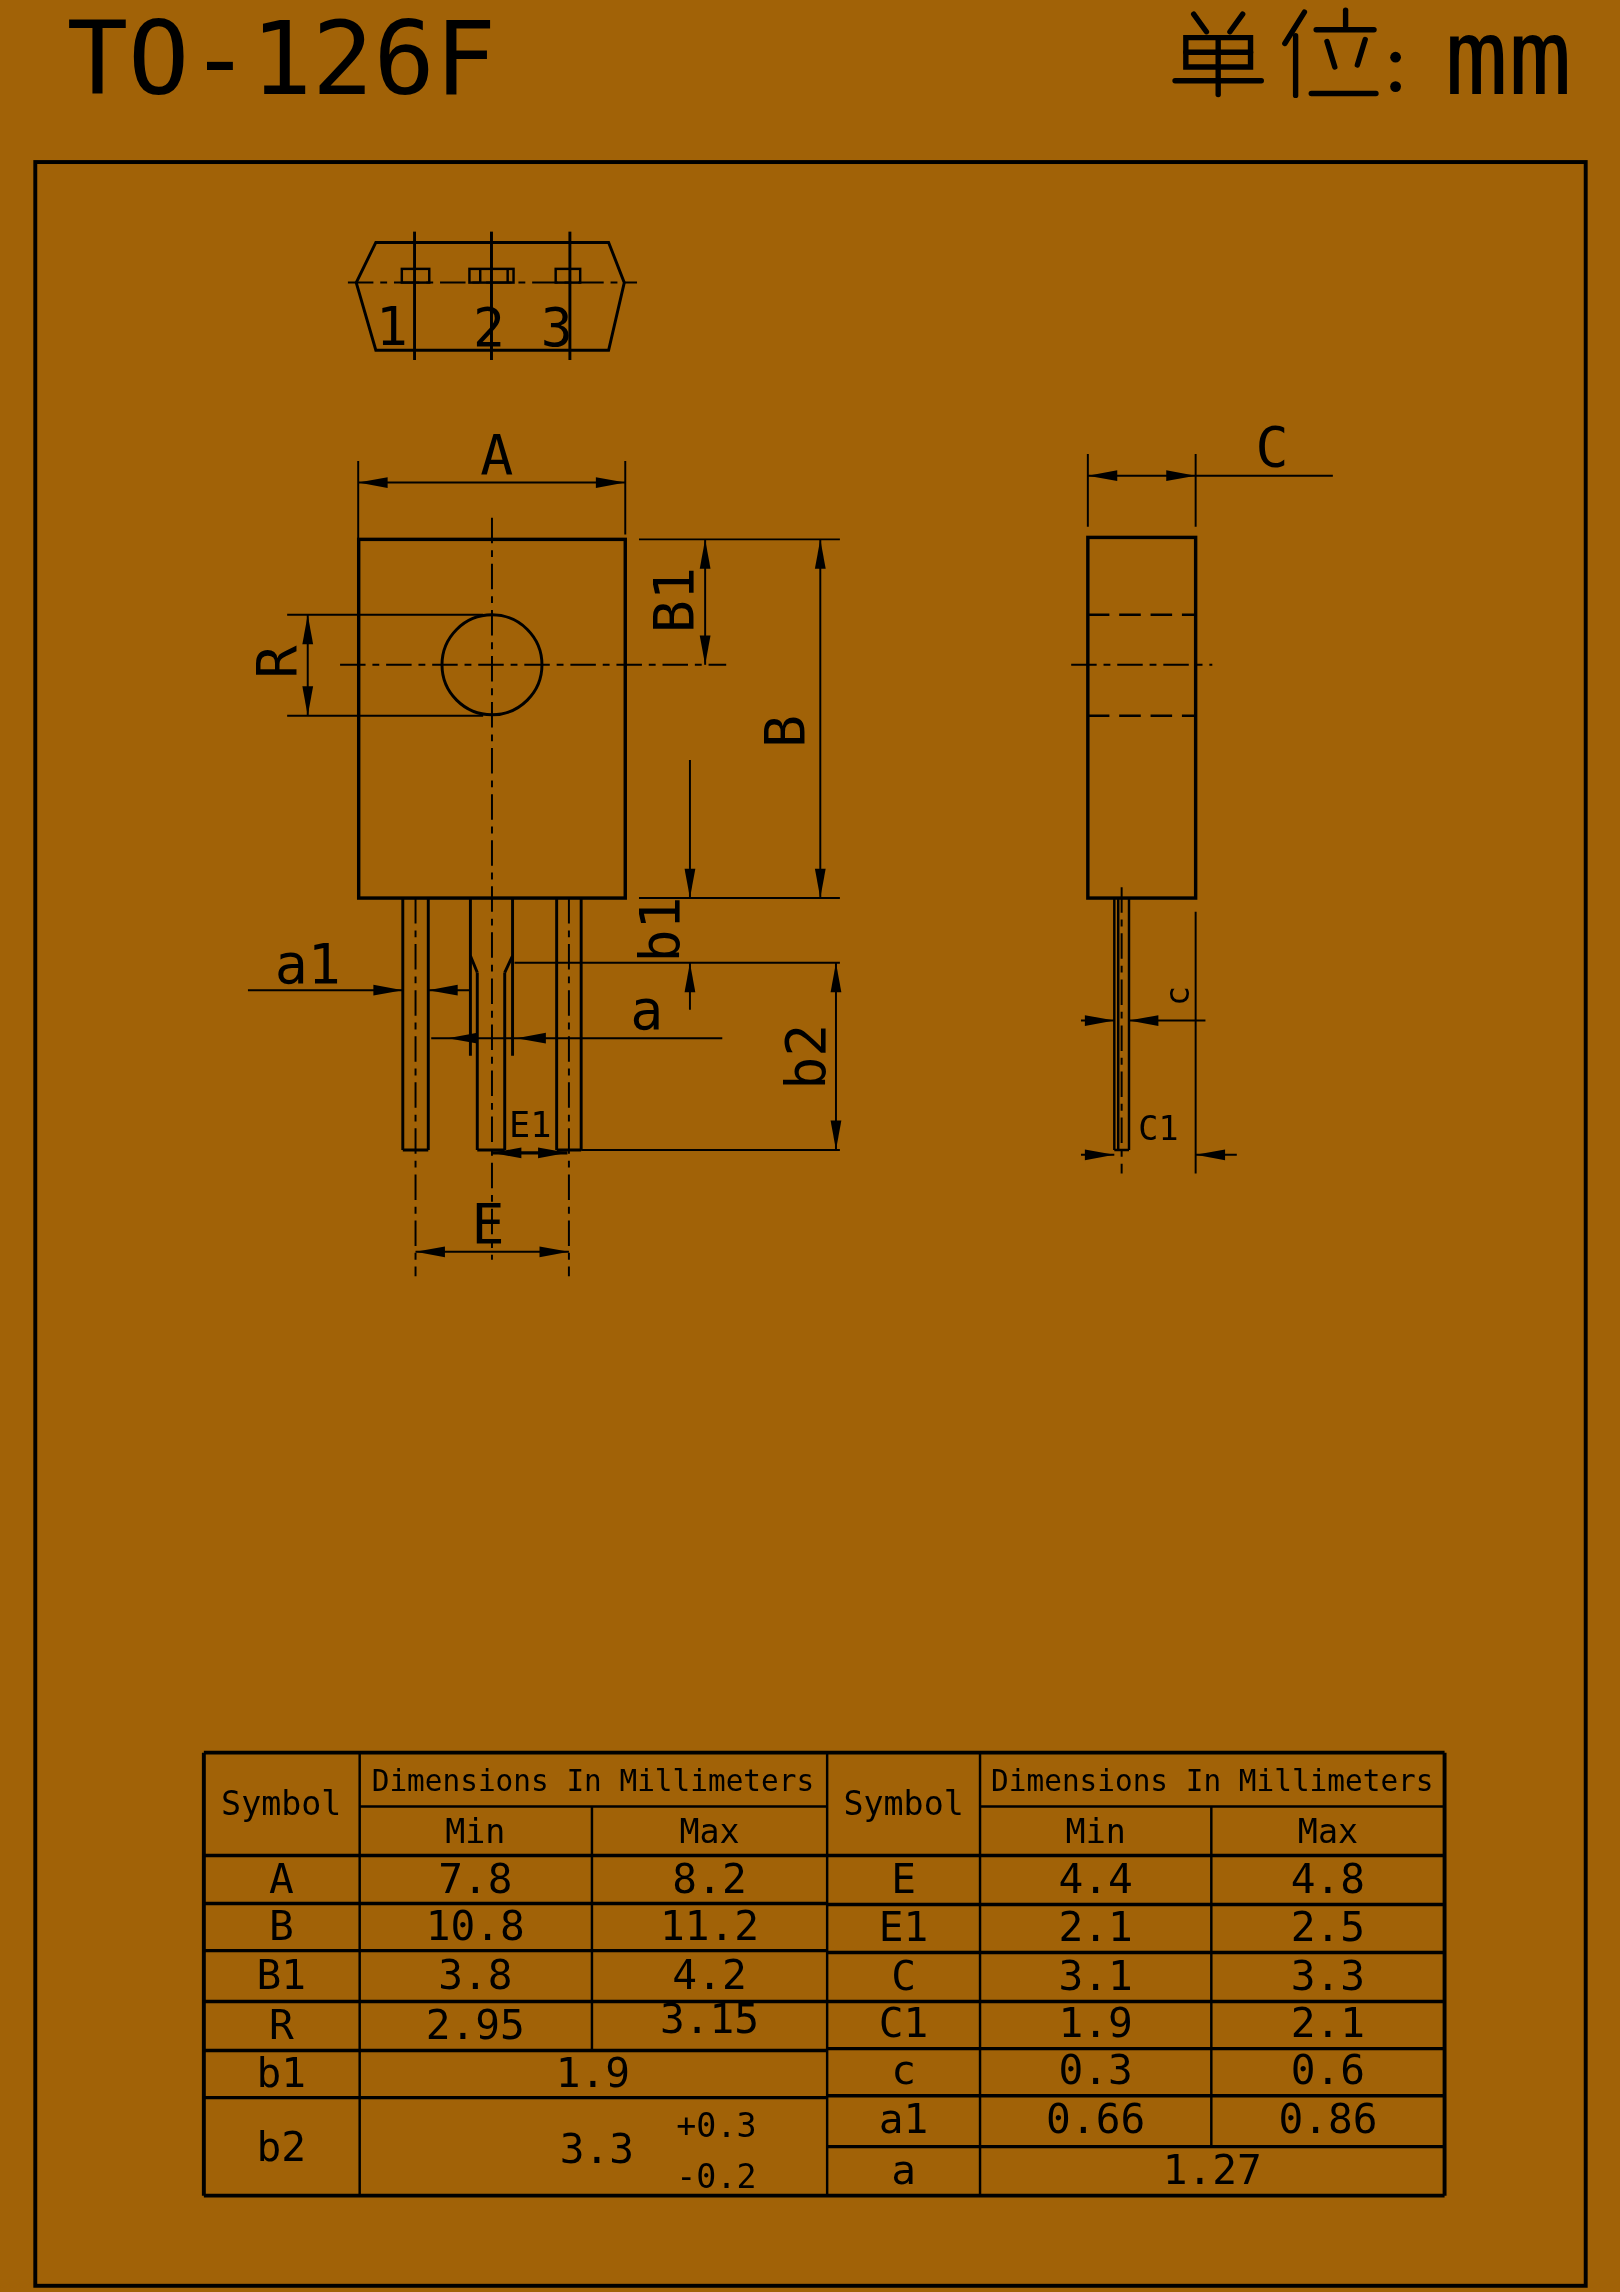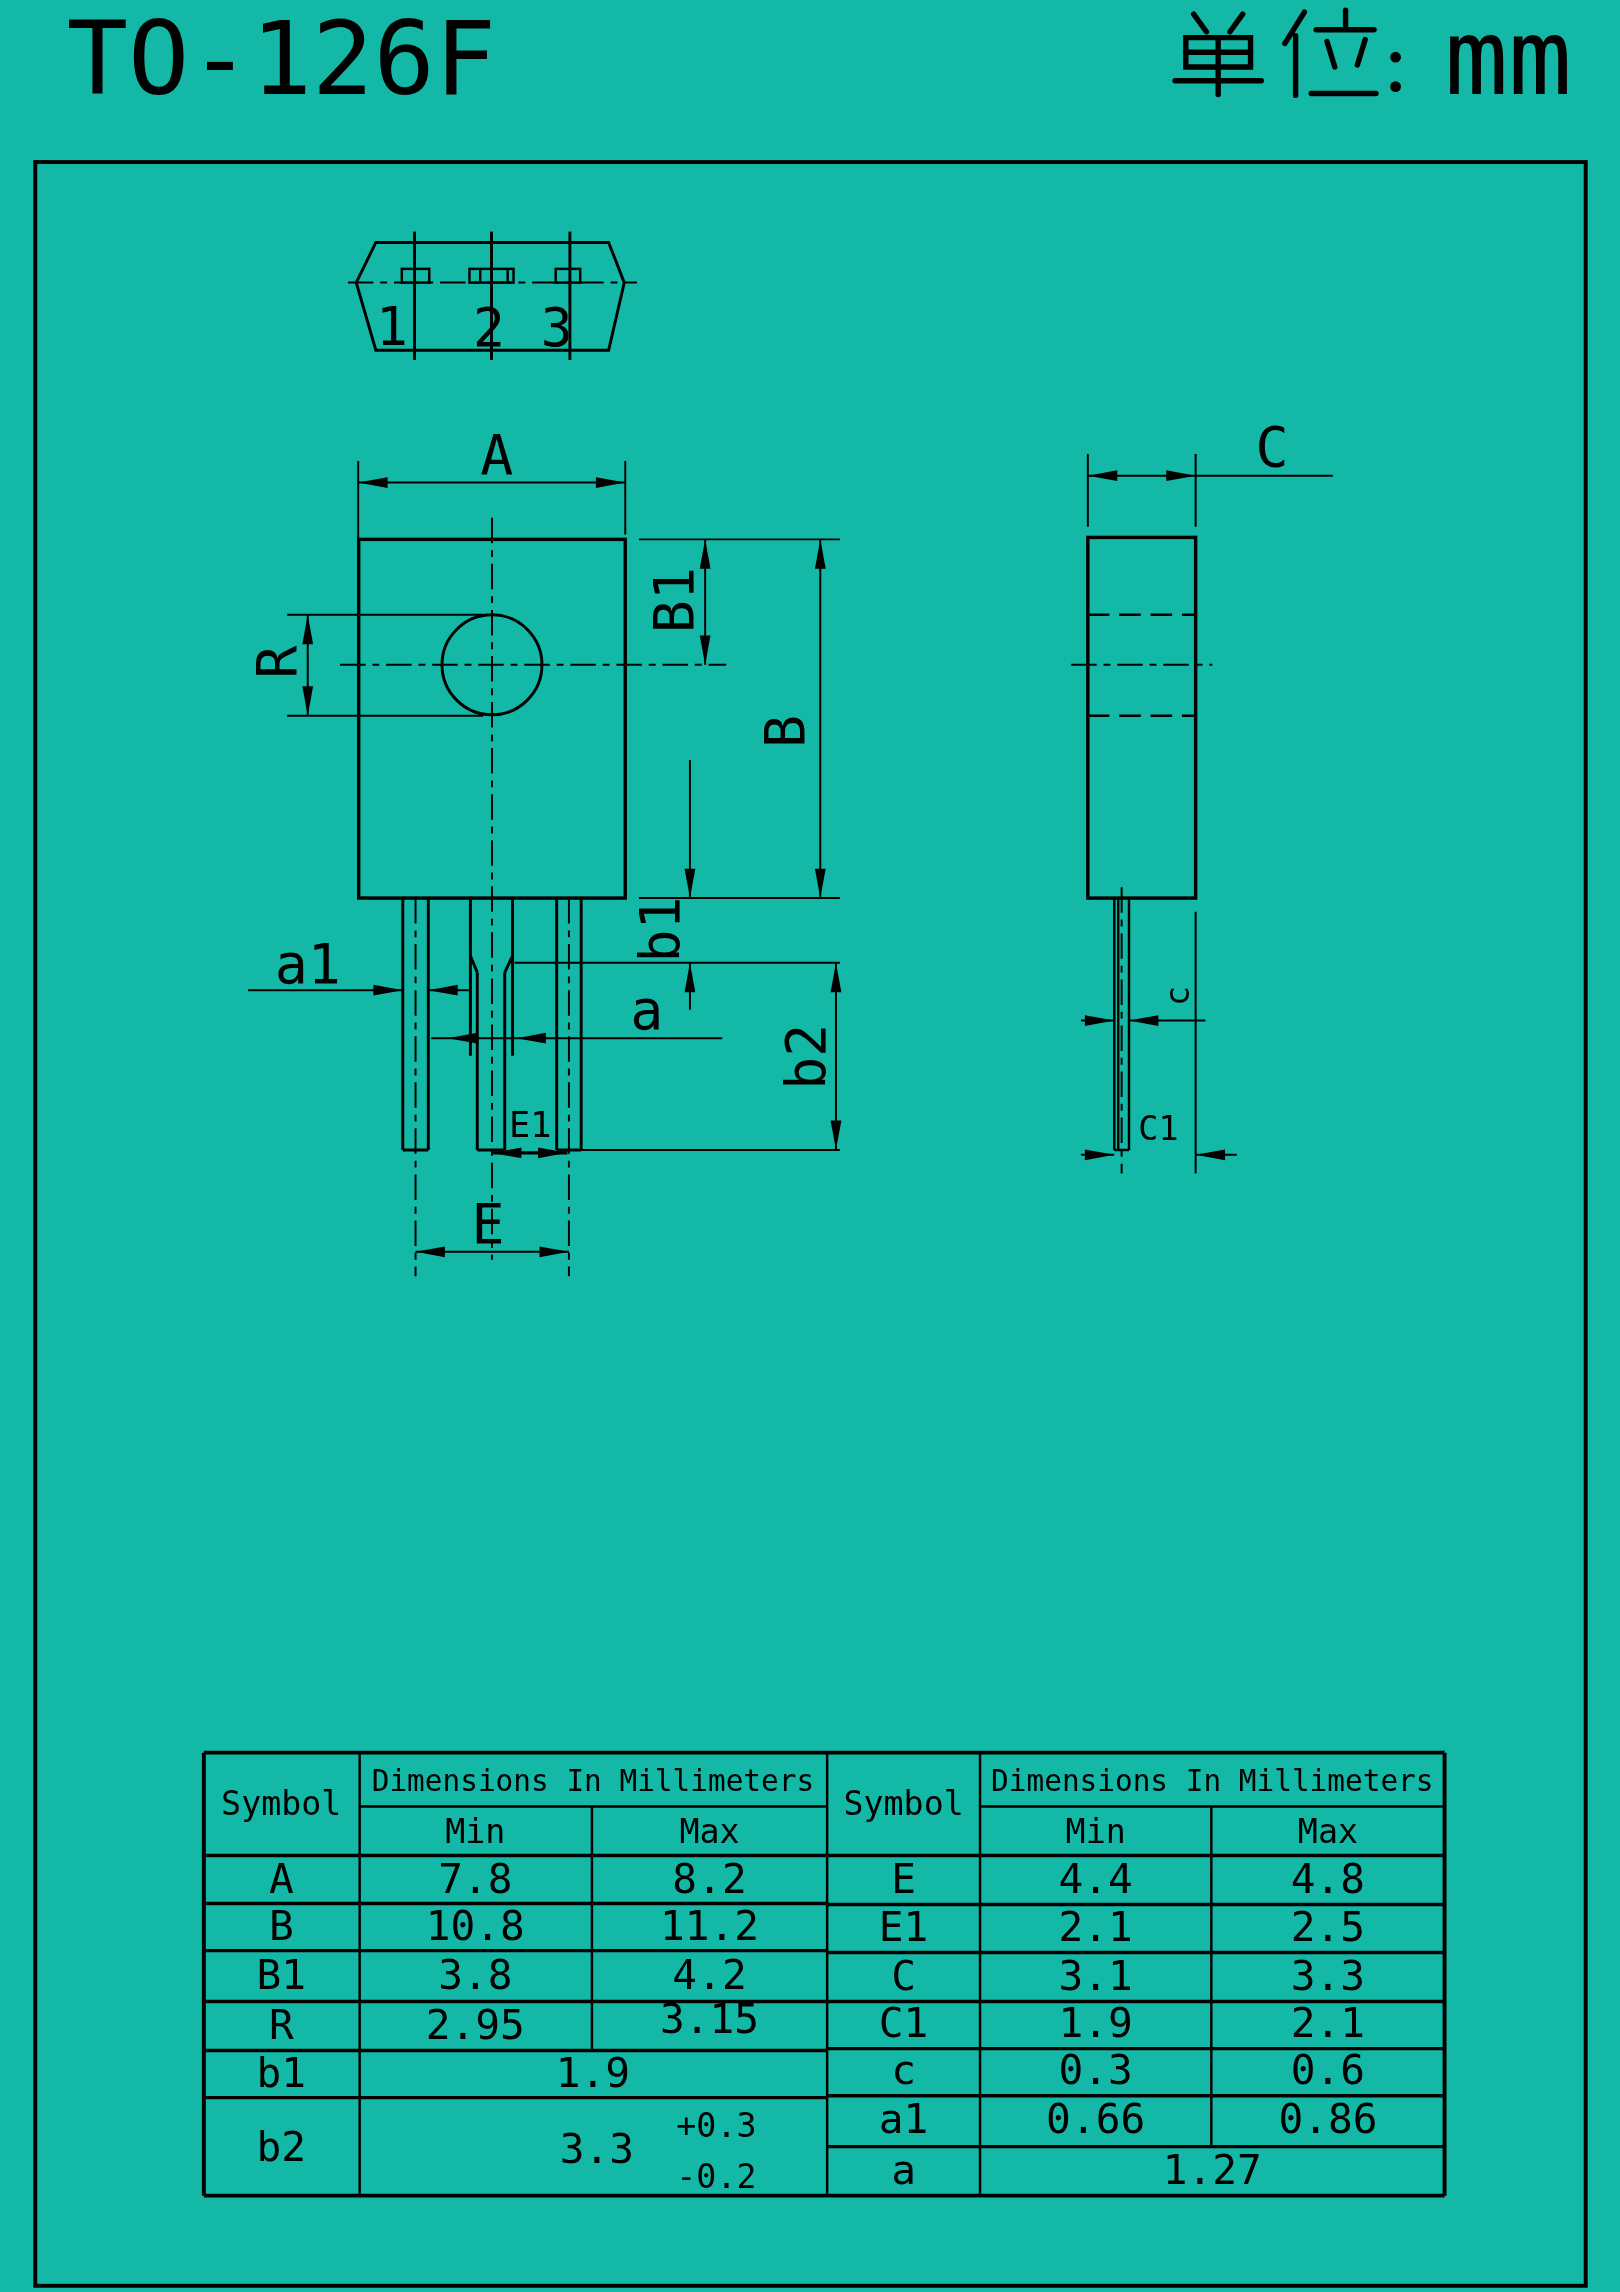--- a/index.html
+++ b/index.html
@@ -1,19 +1,19 @@
 <!DOCTYPE html>
 <html><head>
 <meta charset="utf-8">
 <style>
   html,body{margin:0;padding:0;background:#888;}
   .page{
     position:relative;
     width:1620px;height:2293px;
-    background:#14b8a6;
+    background:#a16207;
     margin:0 auto;
     overflow:hidden;
   }
   svg{position:absolute;left:0;top:0;}
   text{
     font-family:"DejaVu Sans Mono","Liberation Mono",monospace;
     fill:#000;
   }
   .t-title{font-size:104px;letter-spacing:0px;}
   .t-mm{font-size:108px;}

